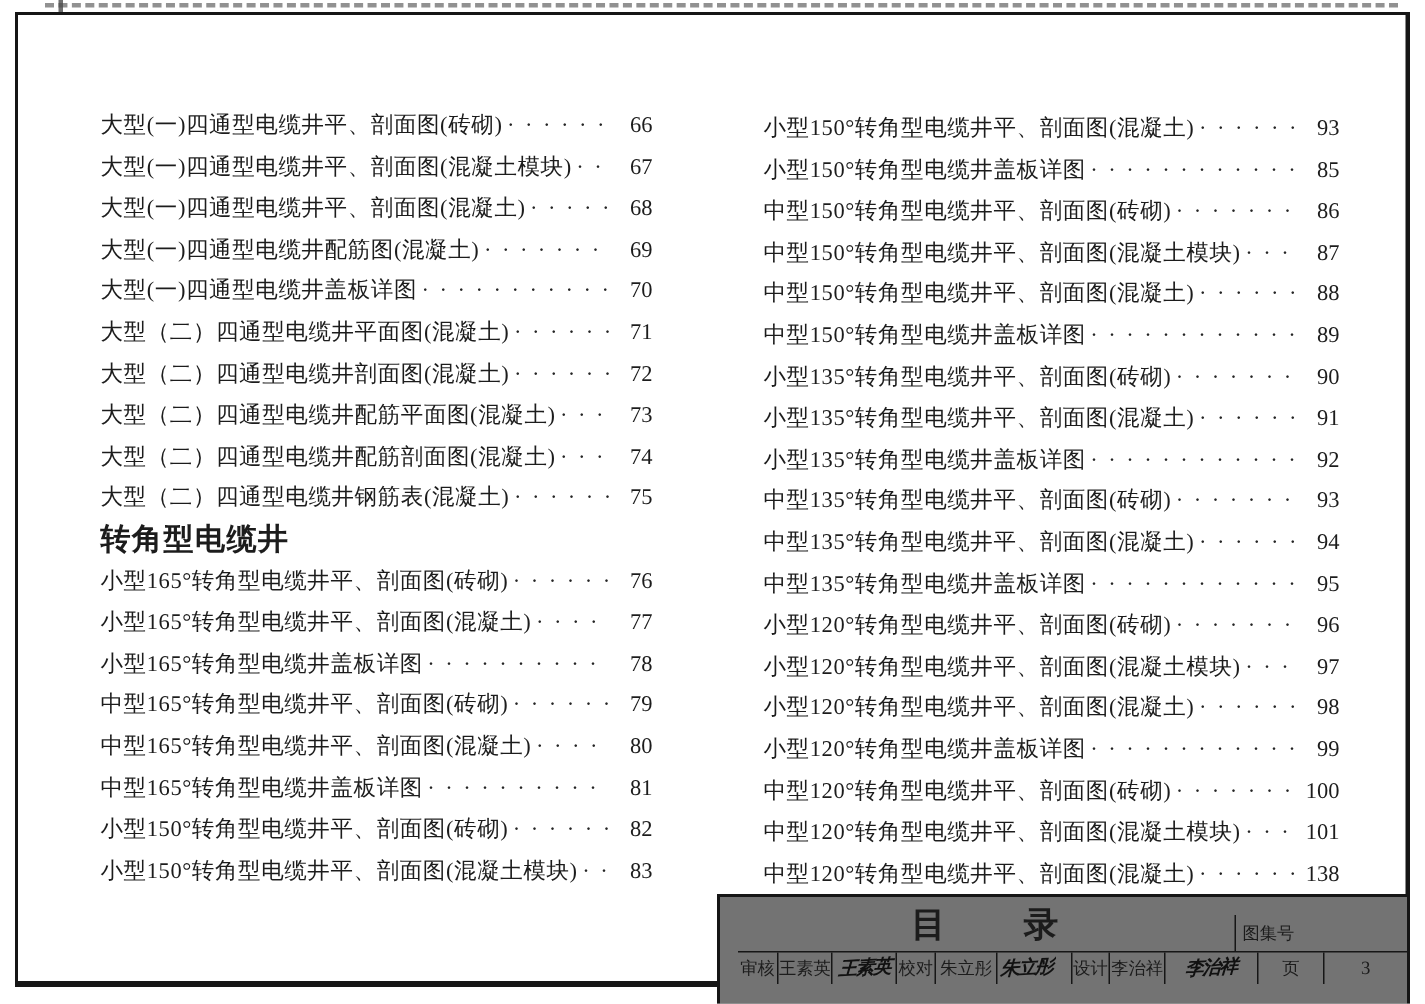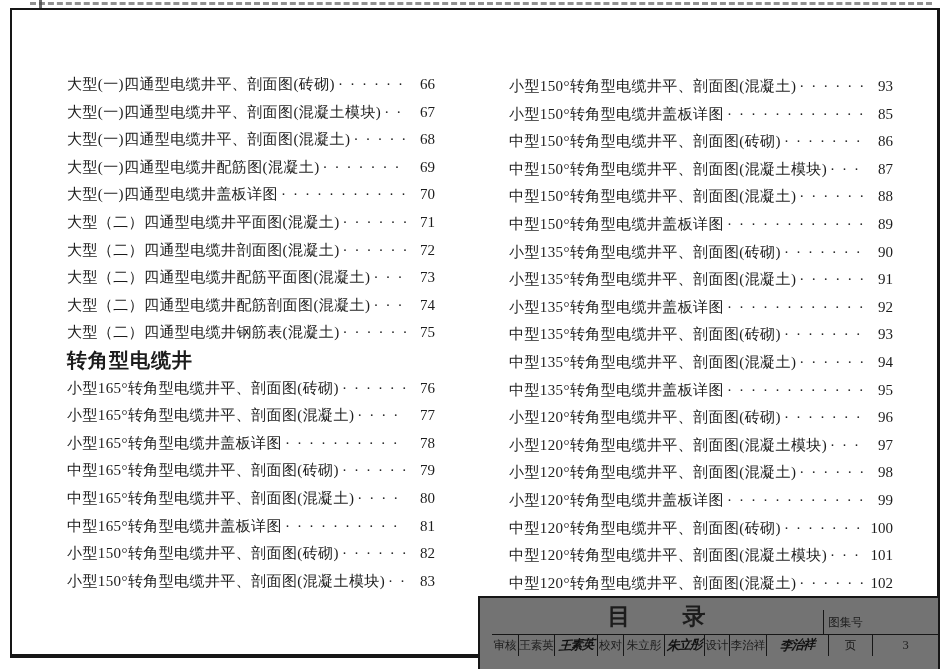--- a/index.html
+++ b/index.html
@@ -57,21 +57,21 @@
     flex:0 0 331px;font-size:23px;font-weight:bold;letter-spacing:2px;
   }
   .tb-atlas-label{flex:0 0 44px;margin-top:12px;}
   .tb-atlas-no{flex:1 1 auto;font-size:13.5px;letter-spacing:.5px;}
   .c-reviewlbl{flex:0 0 26px;}
   .c-reviewer{flex:0 0 36px;}
   .c-reviewsig{flex:0 0 43px;}
   .c-checklbl{flex:0 0 26px;}
   .c-checker{flex:0 0 41px;}
   .c-checksig{flex:0 0 40px;}
-  .c-designlbl{flex:0 0 25px;}
+  .c-designlbl{flex:0 0 25px;margin-left:10px;}
   .c-designer{flex:0 0 37px;}
   .c-designsig{flex:0 0 62px;}
   .c-pagelbl{flex:0 0 44px;}
   .c-pageno{flex:1 1 auto;font-size:12.5px;}
   .signature{
     font-style:italic;font-weight:bold;font-size:12.5px;
     transform:rotate(-3deg) skewX(-6deg);letter-spacing:-1px;color:#111;
   }
 </style>
 </head>
@@ -264,21 +264,21 @@
       <span class="pagenum">100</span>
     </div>
     <div class="toc-row">
       <span class="toc-title">中型120°转角型电缆井平、剖面图(混凝土模块)</span>
       <span class="leader">····························································</span>
       <span class="pagenum">101</span>
     </div>
     <div class="toc-row">
       <span class="toc-title">中型120°转角型电缆井平、剖面图(混凝土)</span>
       <span class="leader">····························································</span>
-      <span class="pagenum">102</span>
+      <span class="pagenum">138</span>
     </div>
   </div>
 
 <div class="title-block">
   <div class="tb-row1">
     <div class="tb-cell first tb-title">目　　录</div>
     <div class="tb-cell tb-atlas-label">图集号</div>
   </div>
   <div class="tb-row2">
     <div class="tb-cell first c-reviewlbl">审核</div>

